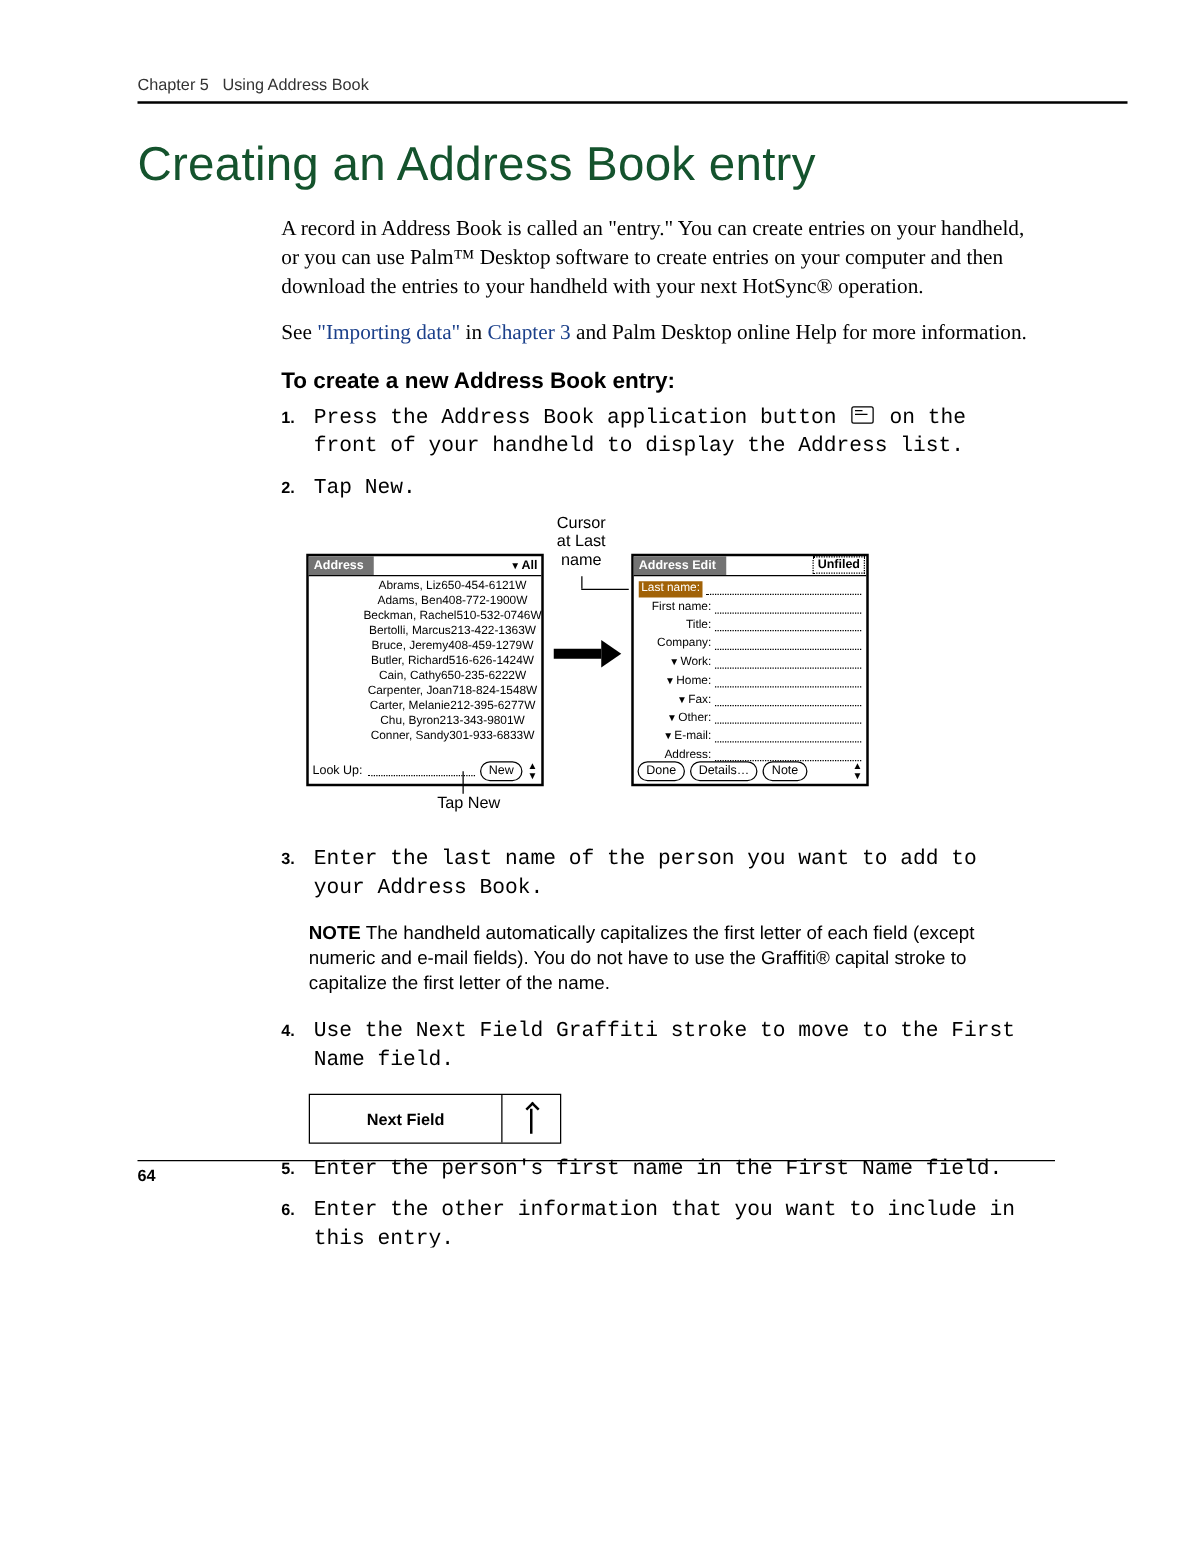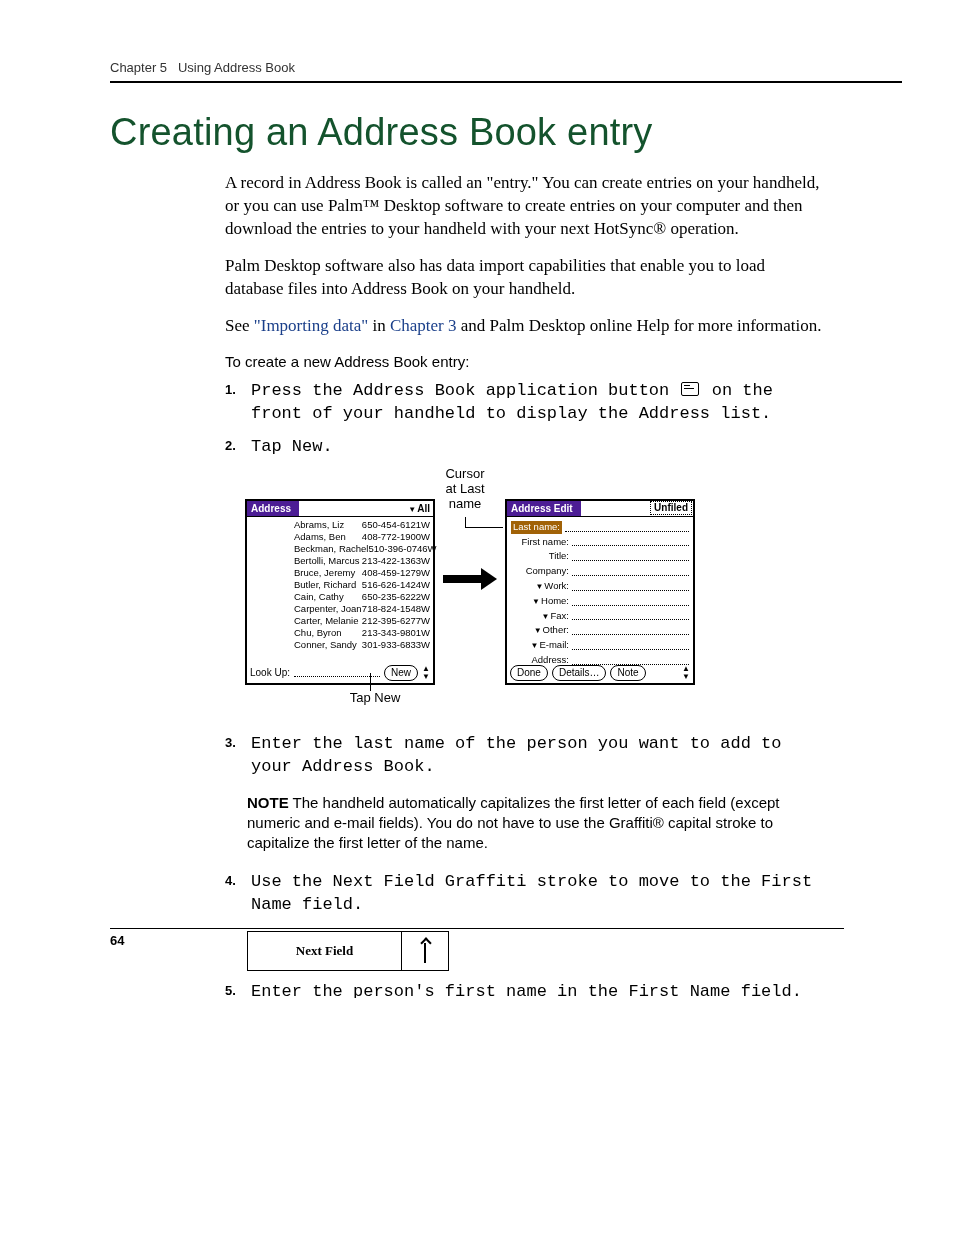--- a/index.html
+++ b/index.html
@@ -37,22 +37,22 @@
   .body-col {
     margin-left: 115px;
     width: 600px;
     font-size: 17px;
     line-height: 1.35;
   }
   .body-col p { margin: 0 0 14px 0; }
   a.link { color: #1a3f8a; text-decoration: none; }
   .subhead {
     font-family: "Arial Narrow", Arial, sans-serif;
-    font-weight: 400;
-    font-size: 15px;
+    font-weight: 700;
+    font-size: 18px;
     margin: 8px 0 8px 0;
   }
   ol.steps {
     list-style: none;
     padding: 0;
     margin: 0;
     counter-reset: st;
     font-family: Liberation Mono, monospace;
   }
   ol.steps > li {
@@ -115,36 +115,36 @@
   }
   .palm-titlebar {
     height: 15px;
     display: flex;
     align-items: center;
     font-weight: bold;
     font-size: 10px;
     border-bottom: 1px solid #000;
   }
   .palm-titlebar .tbar-title {
-    background: #4c1d95; color: #fff;
+    background: #737373; color: #fff;
     padding: 0 8px 0 4px;
     height: 15px; line-height: 15px;
   }
   .palm-titlebar .tbar-spacer { flex: 1; }
   .palm-titlebar .tbar-right {
     padding: 0 3px;
     height: 15px; line-height: 15px;
   }
   .palm-titlebar .tbar-right.box { border: 1px dotted #000; margin: 1px; line-height: 12px; height: 12px; }
   .palm-list {
     padding: 2px 3px;
     font-size: 9.5px;
     line-height: 12px;
   }
-  .palm-list .row { display: flex; justify-content: space-between; white-space: nowrap; margin-left: 44px; }
+  .palm-list .row { display: flex; justify-content: center; white-space: nowrap; margin-left: 44px; }
   .palm-footer {
     position: absolute; bottom: 2px; left: 3px; right: 3px;
     display: flex; align-items: center; gap: 4px;
     font-size: 10px;
     justify-content: center;
   }
   .dotline {
     flex: 1;
     border-bottom: 1px dotted #000;
     height: 8px;
@@ -210,21 +210,21 @@
   .note-block .kw, .tip-block .kw { font-weight: 700; }
 
   .nf-box {
     margin: 14px 0 10px 22px;
     border: 1px solid #000;
     width: 200px; height: 38px;
     display: flex;
   }
   .nf-left {
     flex: 1;
-    font-family: Liberation Serif, serif;
+    font-family: Liberation Sans, sans-serif;
     font-weight: 700;
     font-size: 13px;
     display: flex; align-items: center; justify-content: center;
   }
   .nf-right {
     width: 46px;
     border-left: 1px solid #000;
     display: flex; align-items: center; justify-content: center;
   }
   .stroke {
@@ -261,21 +261,20 @@
     <span>Chapter 5</span>&nbsp;&nbsp;&nbsp;<span>Using Address Book</span>
   </div>
   <div class="rule-full"></div>
 
   <h1 class="title">Creating an Address Book entry</h1>
 
   <div class="body-col">
     <p>
       <span>A record in Address Book is called an "entry." You can create entries on your handheld, or you can use Palm</span><span>™</span><span> Desktop software to create entries on your computer and then download the entries to your handheld with your next HotSync</span><span>®</span><span> operation.</span>
     </p>
-    <p>Palm Desktop software also has data import capabilities that enable you to load database files into Address Book on your handheld.</p>
     <p>
       <span>See </span><a class="link">"Importing data"</a><span> in </span><a class="link">Chapter 3</a><span> and Palm Desktop online Help for more information.</span>
     </p>
 
     <div class="subhead">To create a new Address Book entry:</div>
 
     <ol class="steps">
       <li>
         <span>Press the Address Book application button </span><span class="ab-icon"></span><span> on the front of your handheld to display the Address list.</span>
       </li>
@@ -299,21 +298,21 @@
               <div class="row">
                 <span>Abrams, Liz</span>
                 <span>650-454-6121W</span>
               </div>
               <div class="row">
                 <span>Adams, Ben</span>
                 <span>408-772-1900W</span>
               </div>
               <div class="row">
                 <span>Beckman, Rachel</span>
-                <span>510-396-0746W</span>
+                <span>510-532-0746W</span>
               </div>
               <div class="row">
                 <span>Bertolli, Marcus</span>
                 <span>213-422-1363W</span>
               </div>
               <div class="row">
                 <span>Bruce, Jeremy</span>
                 <span>408-459-1279W</span>
               </div>
               <div class="row">

